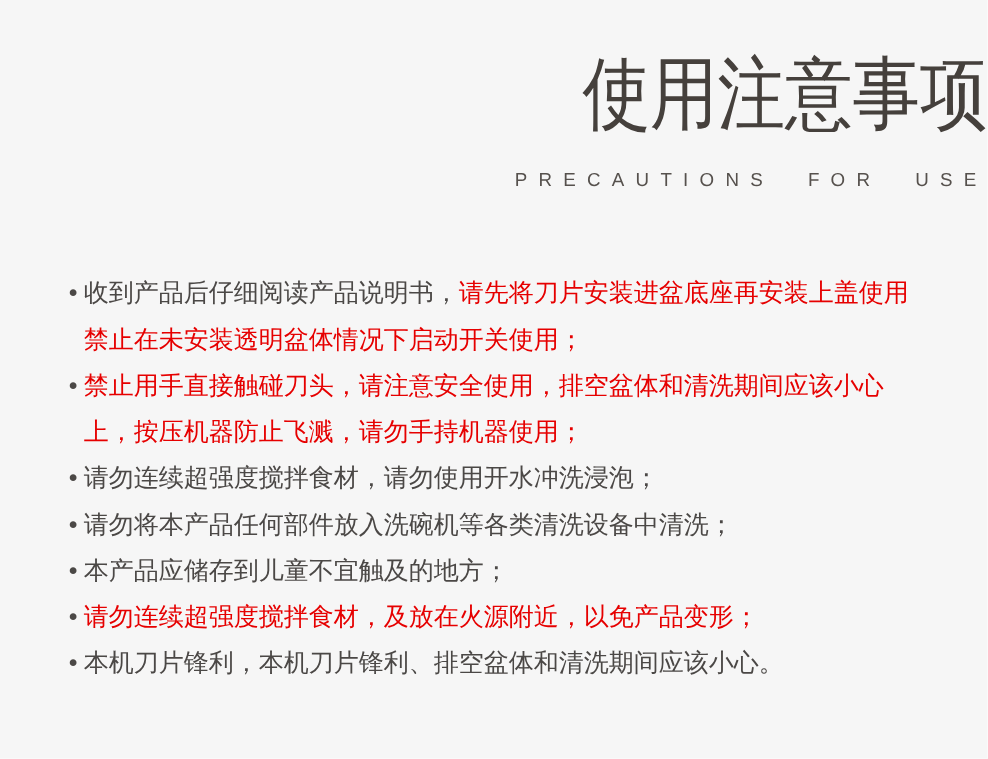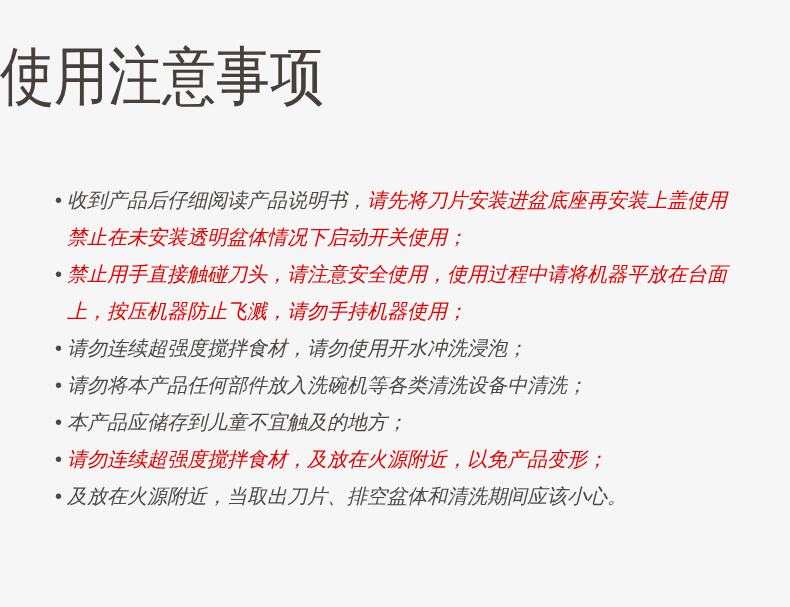--- a/index.html
+++ b/index.html
@@ -4,21 +4,21 @@
 <style>
   html,body{margin:0;padding:0;}
   .page{
     position:relative;
     width:790px;height:607px;
     background:var(--background,#f6f6f6);
     font-family:"Liberation Sans",sans-serif;
     overflow:hidden;
     box-sizing:border-box;
   }
-  .header{padding-top:34px;text-align:left;}
+  .header{padding-top:34px;text-align:right;}
   .title{
     margin:0;
     font-size:54px;
     font-weight:500;
     line-height:84px;
     letter-spacing:0;
     color:var(--title,#45403c);
   }
   .title-inner{
     display:inline-block;
@@ -45,45 +45,45 @@
     line-height:37px;
     color:var(--text,#4b4846);
   }
   .bullet{
     flex:0 0 12px;
     color:var(--text,#4b4846);
   }
   .item-text{
     flex:1;
     white-space:pre-line; 
-    font-style:italic;
   }
   .seg-dark{color:var(--text,#4b4846);}
   .seg-red{color:var(--red,#e60000);}
 </style>
 </head>
 <body>
 
 <div class="page">
 
   <div class="header">
     <h1 class="title"><span class="title-inner">使用注意事项</span></h1>
+    <div class="subtitle">PRECAUTIONS FOR USE</div>
   </div>
 
   <ul class="list">
 
     <li class="item">
       <span class="bullet">•</span>
       <span class="item-text"><span class="seg-dark">收到产品后仔细阅读产品说明书，</span><span class="seg-red">请先将刀片安装进盆底座再安装上盖使用
 禁止在未安装透明盆体情况下启动开关使用；</span></span>
     </li>
 
     <li class="item">
       <span class="bullet">•</span>
-      <span class="item-text"><span class="seg-red">禁止用手直接触碰刀头，请注意安全使用，使用过程中请将机器平放在台面
+      <span class="item-text"><span class="seg-red">禁止用手直接触碰刀头，请注意安全使用，排空盆体和清洗期间应该小心
 上，按压机器防止飞溅，请勿手持机器使用；</span></span>
     </li>
 
     <li class="item">
       <span class="bullet">•</span>
       <span class="item-text"><span class="seg-dark">请勿连续超强度搅拌食材，请勿使用开水冲洗浸泡；</span></span>
     </li>
 
     <li class="item">
       <span class="bullet">•</span>
@@ -95,17 +95,17 @@
       <span class="item-text"><span class="seg-dark">本产品应储存到儿童不宜触及的地方；</span></span>
     </li>
 
     <li class="item">
       <span class="bullet">•</span>
       <span class="item-text"><span class="seg-red">请勿连续超强度搅拌食材，及放在火源附近，以免产品变形；</span></span>
     </li>
 
     <li class="item">
       <span class="bullet">•</span>
-      <span class="item-text"><span class="seg-dark">及放在火源附近，当取出刀片、排空盆体和清洗期间应该小心。</span></span>
+      <span class="item-text"><span class="seg-dark">本机刀片锋利，本机刀片锋利、排空盆体和清洗期间应该小心。</span></span>
     </li>
 
   </ul>
 </div>
 
 </body></html>

